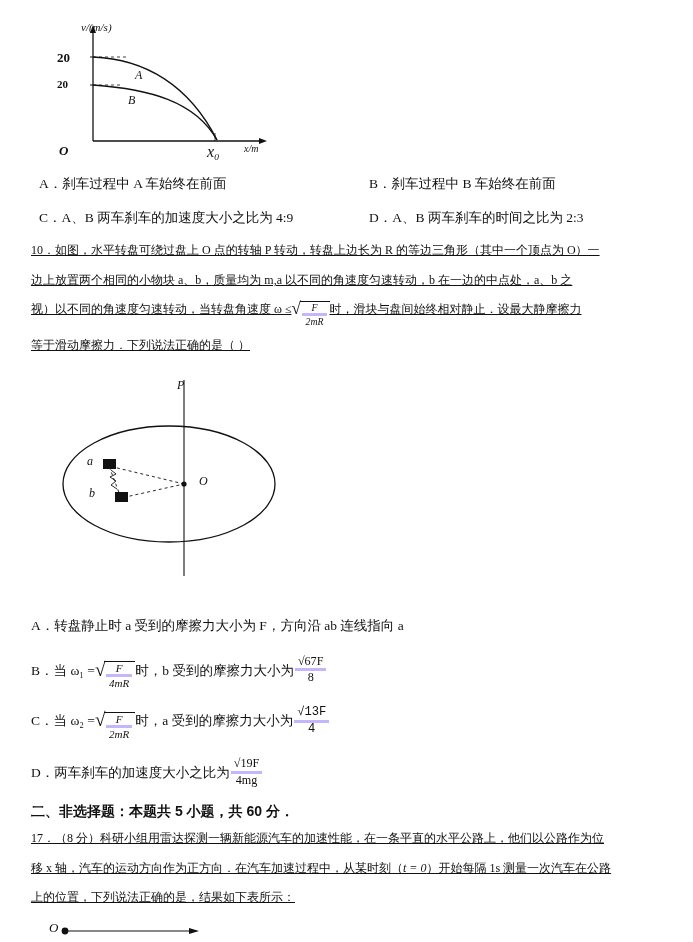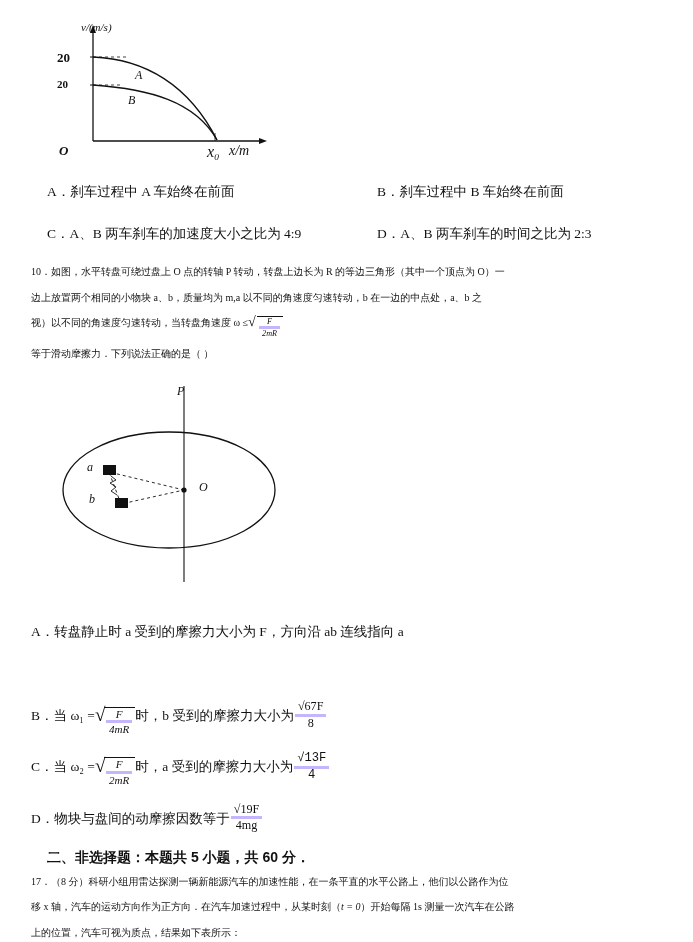--- a/index.html
+++ b/index.html
@@ -40,35 +40,36 @@
     font-family:"Liberation Serif", serif;
     font-style:italic;
     font-size:11px;
   }
 
   
   .opt-row{
     display:flex;
     font-size:13.5px;
     line-height:1.9;
-    margin:16px;
+    margin:8px;
     justify-content:center;
   }
   .opt-row .c1{width:330px;}
   .opt-row .c2{flex:1;}
   .opt-text{white-space:nowrap;}
   i.v{font-style:italic;font-family:"Liberation Serif",serif;}
 
   
   p.q{
-    font-size:10px;
+    font-size:12px;
     line-height:2.05;
     margin:5px 0 0 0;
     text-align:justify;
     text-justify:inter-ideograph;
+    text-decoration:underline;
   }
 
   
   .frac{
     display:inline-block;
     vertical-align:-0.55em;
     text-align:center;
     font-size:0.82em;
     line-height:1.12;
     margin:0 1px;
@@ -114,21 +115,21 @@
     font-size:13.5px;
     line-height:2.0;
     margin:10px 0 0 0;
   }
   .ans.tall{margin-top:16px;}
 
   
   .sec-head{
     font-size:14px;
     font-weight:bold;
-    margin:16px 0 2px 16px;
+    margin:16px 0 2px 0;
     font-family:"Liberation Sans", sans-serif;
   }
 
   
   .axis-fig{
     position:relative;
     height:34px;
     margin:8px 0 2px 10px;
   }
 </style>
@@ -154,21 +155,21 @@
       <line x1="41" y1="62" x2="44" y2="62" stroke="#111" stroke-width="1"></line>
 
       <path d="M44,34 C96,36 140,62 168,117" fill="none" stroke="#111" stroke-width="1.3"></path>
 
       <path d="M44,62 C100,66 146,78 168,117" fill="none" stroke="#111" stroke-width="1.3"></path>
     </svg>
     <span class="g-label" style="left:50px;top:-2px;">v/(m/s)</span>
     <span class="g-label" style="left:26px;top:27px;font-style:normal;font-weight:bold;font-size:13px;">20</span>
     <span class="g-label" style="left:26px;top:55px;font-style:normal;font-weight:bold;font-size:11px;">20</span>
     <span class="g-label" style="left:176px;top:120px;font-size:16px;">x₀</span>
-    <span class="g-label" style="left:198px;top:120px;font-size:14px;font-family:Liberation Serif, serif;">x/m</span>
+    <span class="g-label" style="left:213px;top:120px;font-size:10px;font-family:Liberation Serif, serif;">x/m</span>
     <span class="g-label" style="left:28px;top:120px;font-size:13px;font-weight:bold;">O</span>
     <span class="g-label" style="left:104px;top:45px;font-size:12px;">A</span>
     <span class="g-label" style="left:97px;top:70px;font-size:12px;">B</span>
   </div>
 
   <div class="opt-row">
     <div class="c1">
       <span>A．</span><span class="opt-text">刹车过程中 A 车始终在前面</span>
     </div>
     <div class="c2">
@@ -182,21 +183,21 @@
     <div class="c2">
       <span>D．</span><span class="opt-text">A、B 两车刹车的时间之比为 2:3</span>
     </div>
   </div>
 
   <p class="q">
     <span>10．</span><span>如图，水平转盘可绕过盘上 O 点的转轴 P 转动，转盘上边长为 R 的等边三角形（其中一个顶点为 O）一</span>
   </p>
   <p class="q">边上放置两个相同的小物块 a、b，质量均为 m,a 以不同的角速度匀速转动，b 在一边的中点处，a、b 之</p>
   <p class="q">
-    <span>视）以不同的角速度匀速转动，当转盘角速度 ω ≤</span><span class="sqrt"><span class="rad"><span class="frac"><span class="num"><i class="v">F</i></span><span class="den"><i class="v">2mR</i></span></span></span></span>
+    <span>视）以不同的角速度匀速转动，当转盘角速度 ω ≤</span><span class="sqrt"><span class="rad"><span class="frac"><span class="num"><i class="v">F</i></span><span class="den"><i class="v">2mR</i></span></span></span></span><span>时，滑块与盘间始终相对静止．设最大静摩擦力</span>
   </p>
   <p class="q">等于滑动摩擦力．下列说法正确的是（        ）</p>
 
   <div class="turn-wrap">
     <svg class="turn" viewBox="0 0 260 238">
 
       <line x1="133" y1="18" x2="133" y2="214" stroke="#111" stroke-width="1.1"></line>
 
       <ellipse cx="118" cy="122" rx="106" ry="58" fill="none" stroke="#111" stroke-width="1.3"></ellipse>
 
@@ -214,40 +215,40 @@
     <span class="g-label" style="left:168px;top:112px;font-size:12px;">O</span>
     <span class="g-label" style="left:56px;top:92px;font-size:12px;">a</span>
     <span class="g-label" style="left:58px;top:124px;font-size:12px;">b</span>
   </div>
 
   <p class="ans">
     <span>A．</span><span>转盘静止时 a 受到的摩擦力大小为 F，方向沿 ab 连线指向 a</span>
   </p>
 
   <p class="ans tall">
-    <span>B．</span><span>当 ω₁ =</span><span class="sqrt"><span class="rad"><span class="frac"><span class="num"><i class="v">F</i></span><span class="den"><i class="v">4mR</i></span></span></span></span><span>时，b 受到的摩擦力大小为</span><span class="frac" style="font-size:0.9em;margin-top:39px;"><span class="num">√67F</span><span class="den">8</span></span>
+    <span>B．</span><span>当 ω₁ =</span><span class="sqrt"><span class="rad"><span class="frac"><span class="num"><i class="v">F</i></span><span class="den"><i class="v">4mR</i></span></span></span></span><span>时，b 受到的摩擦力大小为</span><span class="frac" style="font-size:0.9em;"><span class="num">√67F</span><span class="den">8</span></span>
   </p>
 
   <p class="ans tall">
     <span>C．</span><span>当 ω₂ =</span><span class="sqrt"><span class="rad"><span class="frac"><span class="num"><i class="v">F</i></span><span class="den"><i class="v">2mR</i></span></span></span></span><span>时，a 受到的摩擦力大小为</span><span class="frac" style="font-size:0.9em;font-family:Liberation Mono, monospace;"><span class="num">√13F</span><span class="den">4</span></span>
   </p>
 
   <p class="ans tall">
-    <span>D．</span><span>物块与盘间的动摩擦因数等于</span><span class="frac" style="font-size:0.9em;"><span class="num">√19F</span><span class="den">4mg</span></span>
+    <span>D．</span><span>两车刹车的加速度大小之比为</span><span class="frac" style="font-size:0.9em;"><span class="num">√19F</span><span class="den">4mg</span></span>
   </p>
 
   <div class="sec-head">二、非选择题：本题共 5 小题，共 60 分．</div>
 
   <p class="q">
     <span>17．</span><span>（8 分）</span><span>科研小组用雷达探测一辆新能源汽车的加速性能，在一条平直的水平公路上，他们以公路作为位</span>
   </p>
   <p class="q">
     <span>移 x 轴，汽车的运动方向作为正方向．在汽车加速过程中，从某时刻（</span><i class="v">t = 0</i><span>）开始每隔 1s 测量一次汽车在公路</span>
   </p>
-  <p class="q">上的位置，汽车可视为质点，结果如下表所示：</p>
+  <p class="q">上的位置，下列说法正确的是，结果如下表所示：</p>
 
   <div class="axis-fig">
     <svg viewBox="0 0 180 26" width="180" height="26">
       <circle cx="24" cy="13" r="3.4" fill="#111"></circle>
       <line x1="24" y1="13" x2="150" y2="13" stroke="#111" stroke-width="1.2"></line>
       <polygon points="158,13 148,10 148,16" fill="#111"></polygon>
     </svg>
     <span class="g-label" style="left:8px;top:2px;font-size:13px;">O</span>
     
   </div>

